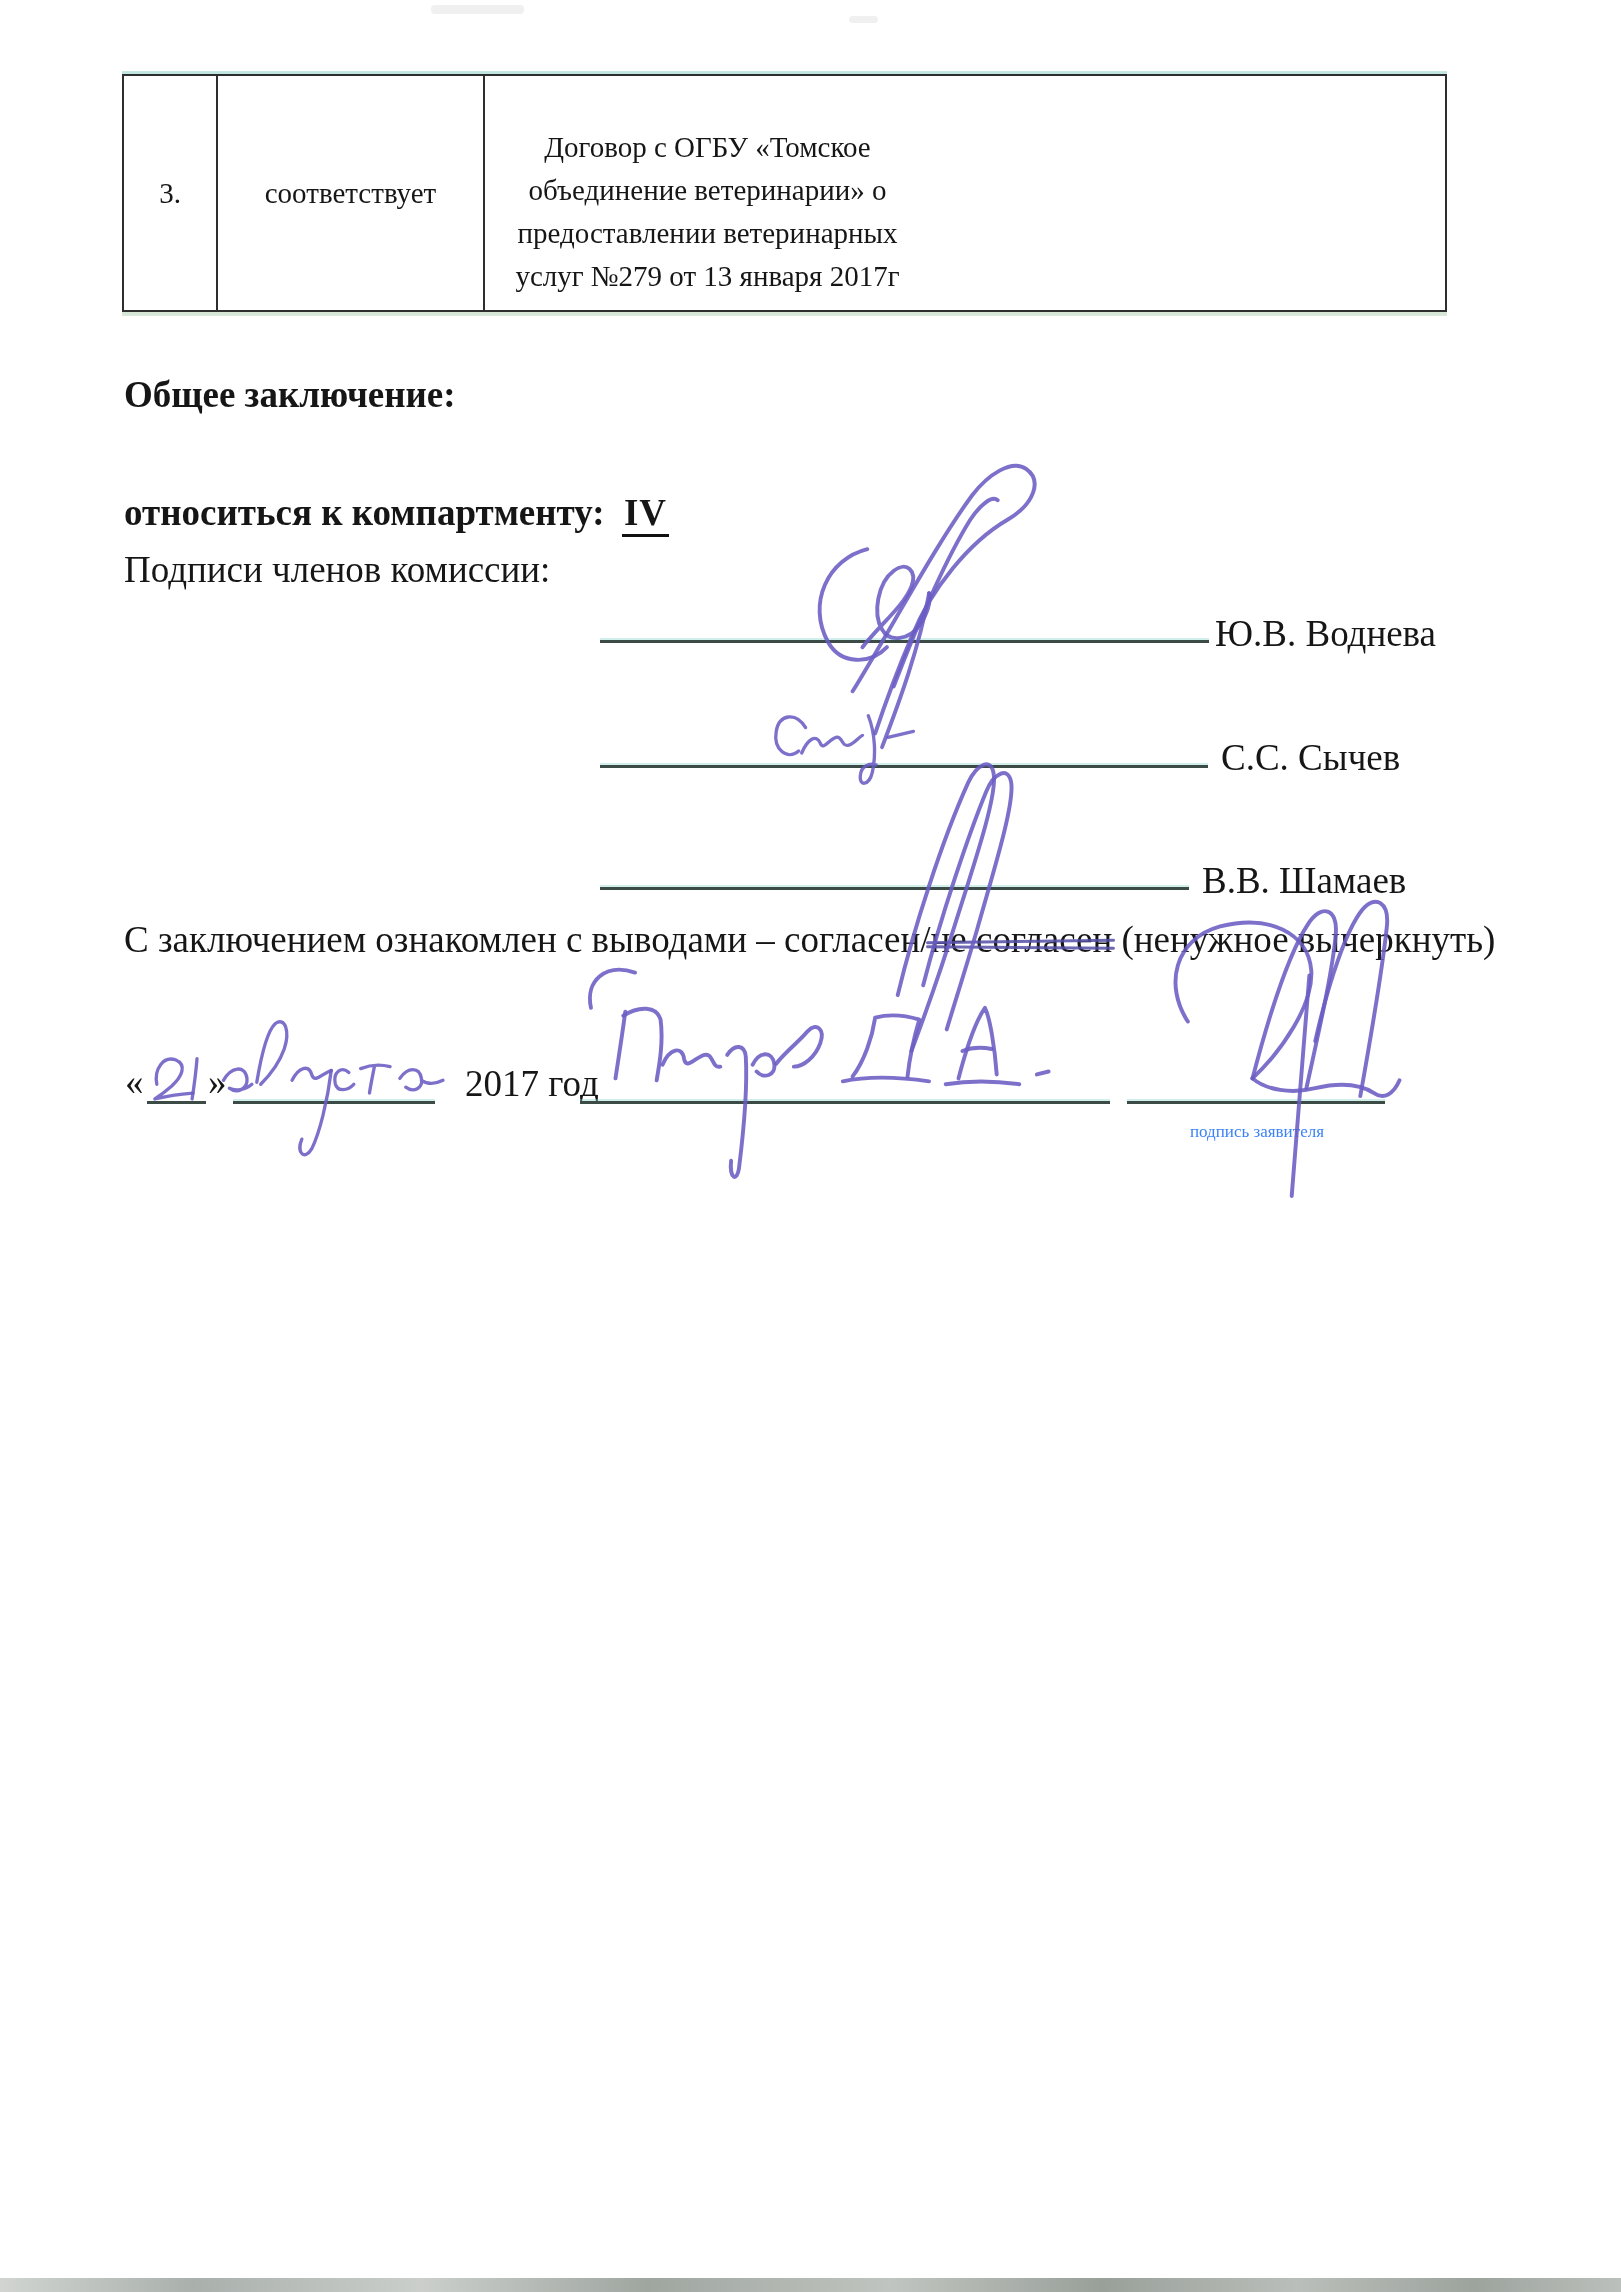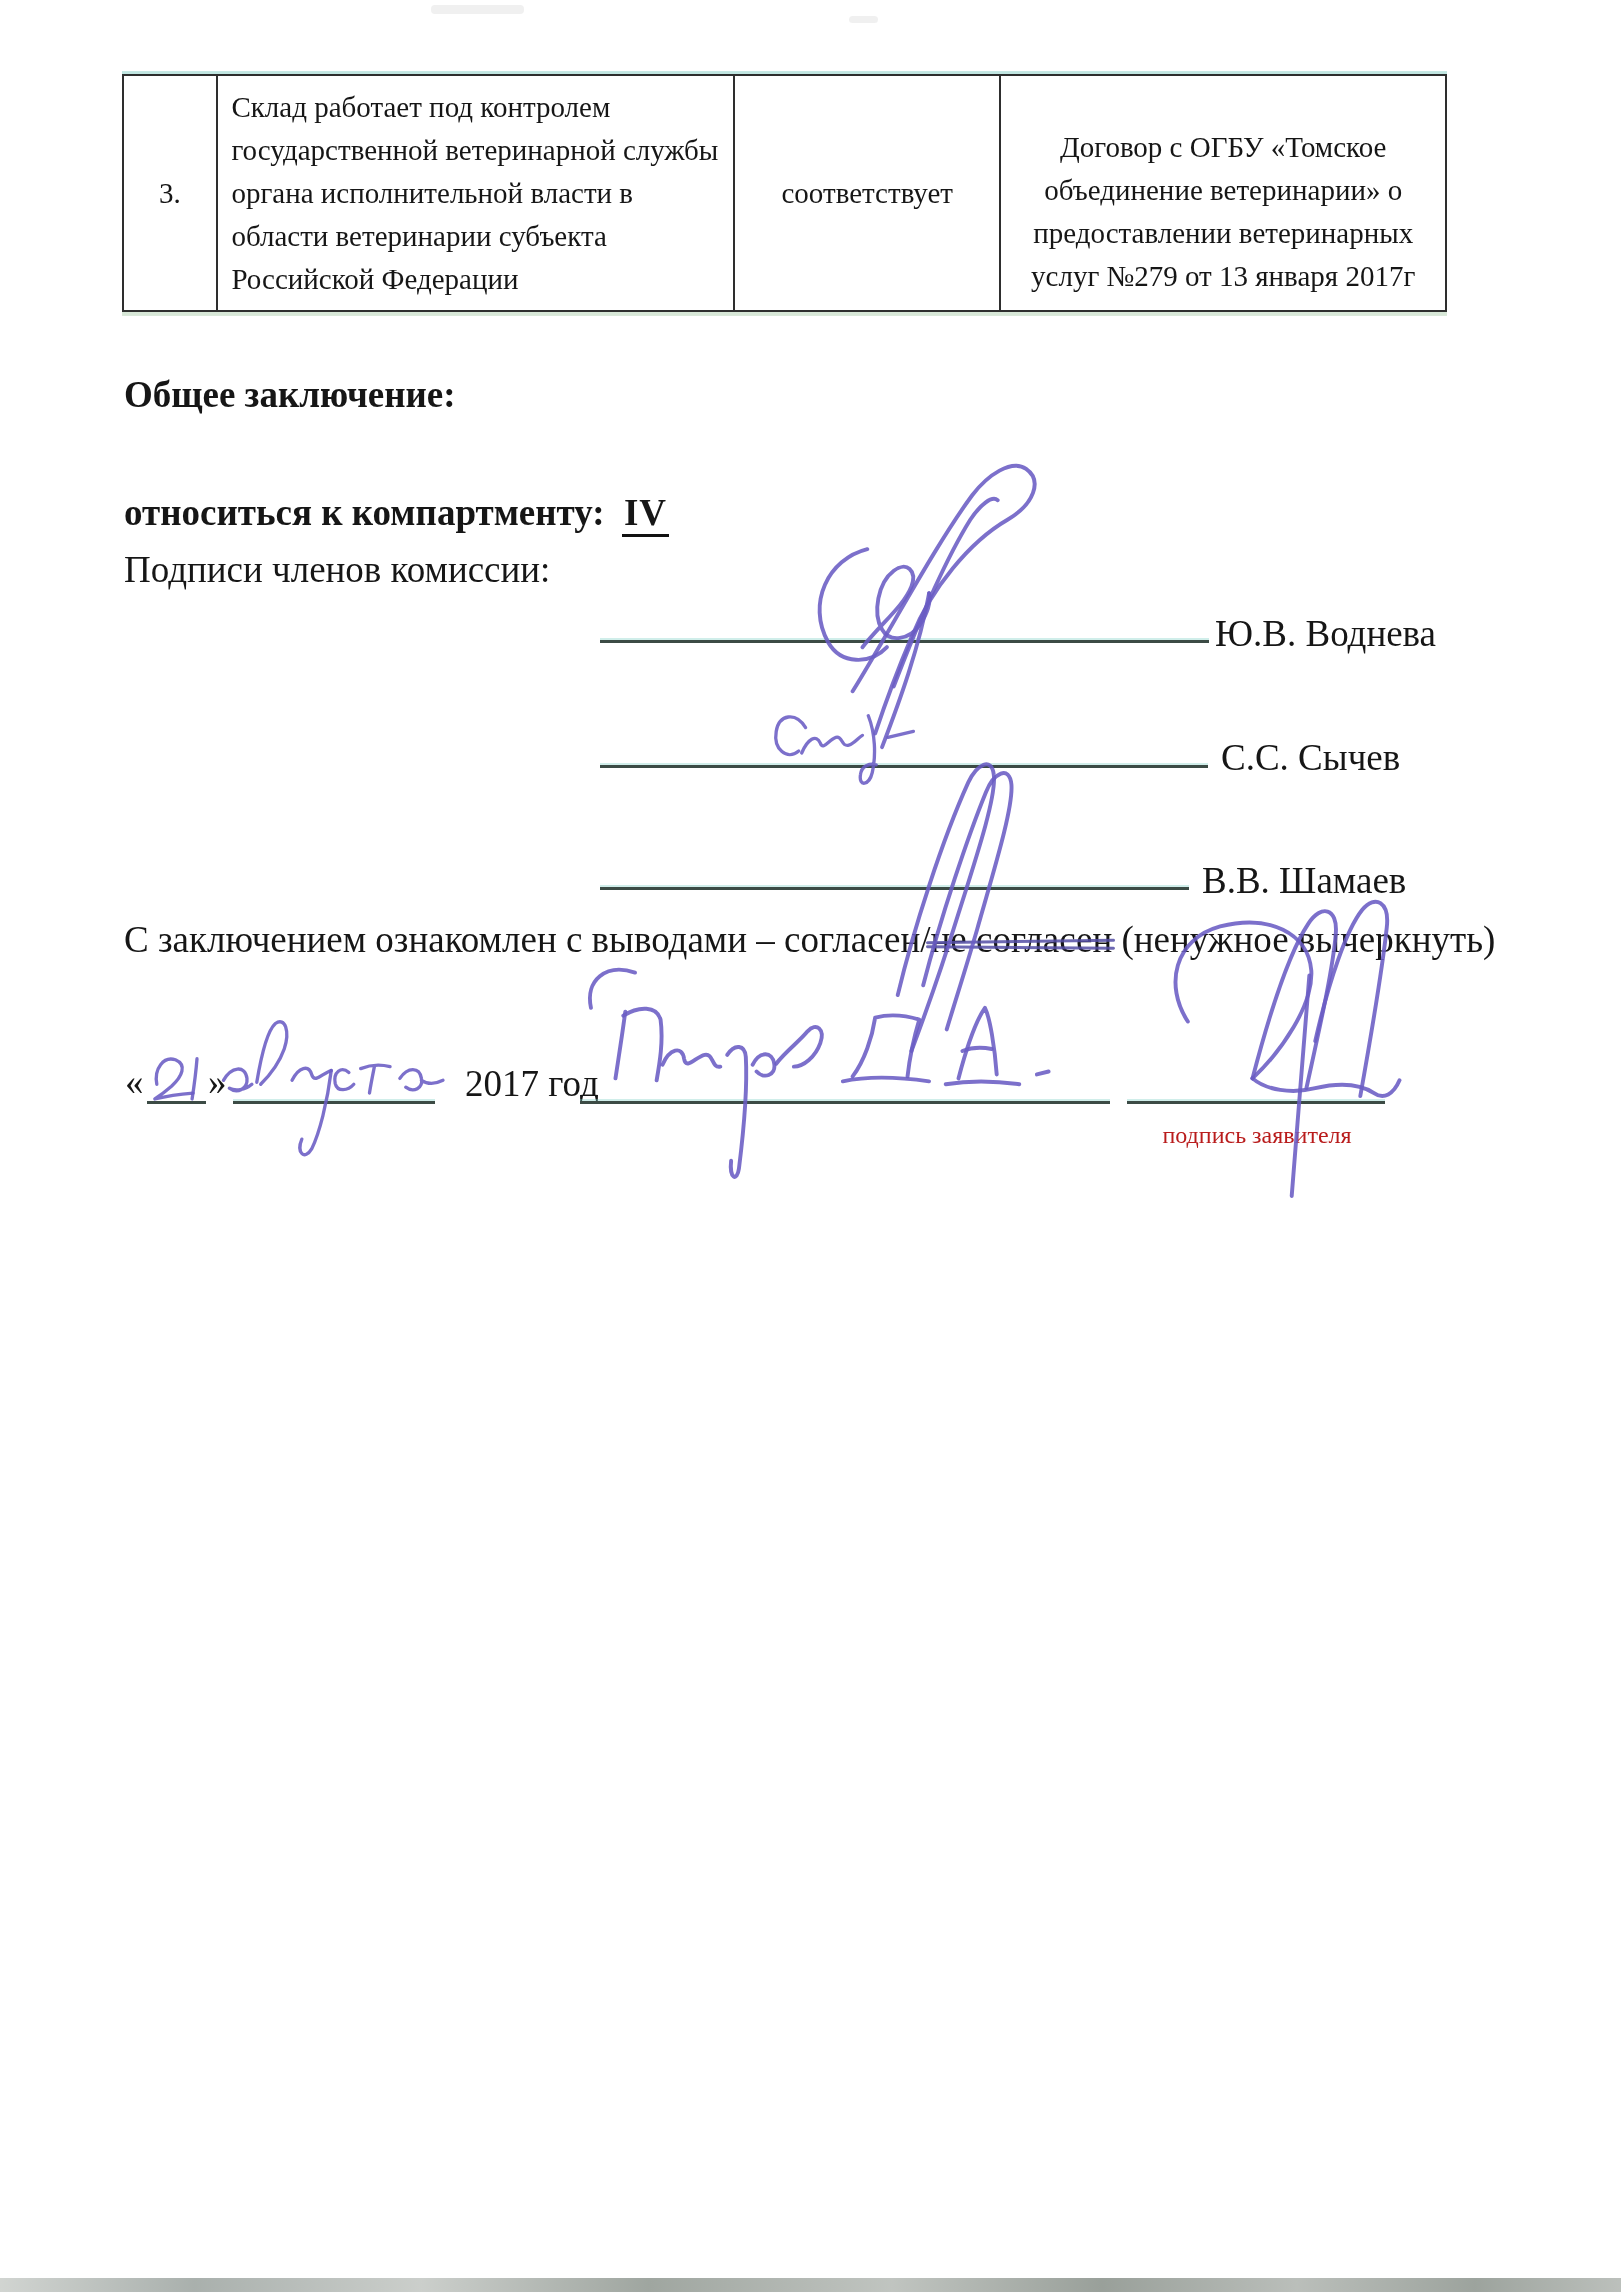--- a/index.html
+++ b/index.html
@@ -29,21 +29,21 @@
   .rule { position:absolute; height:2.9px; background:var(--line,#3c4b45); }
   .rule.teal { box-shadow:0 -2px 0 rgba(120,205,195,.35); }
   
   .strike { position:relative; }
   .strike::before,.strike::after {
     content:""; position:absolute; left:-4.9px; right:-2.9px; height:2.9px;
     background:var(--strike,#534da4); border-radius:2px; opacity:.85;
   }
   .strike::before { top:52%; transform:rotate(-.7deg); }
   .strike::after  { top:66%; transform:rotate(.5deg); }
-  .caption { position:absolute; font-size:24px; color:#b91c1c; text-align:center; }
+  .caption { position:absolute; font-size:17px; color:#3b82f6; text-align:center; }
   
   svg.handwriting { position:absolute; left:0; top:0; pointer-events:none; }
   .pen { stroke:var(--pen,#6a5cc4); fill:none; stroke-width:4; stroke-linecap:round; stroke-linejoin:round; opacity:.88; }
   .pen.thin { stroke-width:3.4; }
   
   .scan-edge {
     position:absolute; left:0; right:0; bottom:0; height:14.7px;
     background:linear-gradient(90deg,#c9cdc9 0%,#9aa29e 12%,#c2c6c2 26%,#8e968f 40%,#b5bab5 55%,#878f88 68%,#aeb3ae 80%,#8b938c 91%,#b0b5b0 100%);
     opacity:.85;
   }
@@ -51,21 +51,20 @@
 </style>
 </head>
 <body>
 
 <div class="page">
 
   <div class="doc-table">
     <div class="cell cell-num">
         <span>3.</span>
       </div>
-    <div class="cell cell-crit"><span>Склад работает под контролем государственной ветеринарной службы органа исполнительной власти в области ветеринарии субъекта   Российской Федерации</span></div>
     <div class="cell cell-stat">
         <span>соответствует</span>
       </div>
     <div class="cell cell-basis">
         <span>Договор с ОГБУ «Томское объединение ветеринарии» о предоставлении ветеринарных услуг №279 от 13 января 2017г</span>
       </div>
   </div>
 
   <div class="t bold" style="left:124px; top:377px;">Общее заключение:</div>
   <div class="t bold" style="left:124px; top:495px;">

